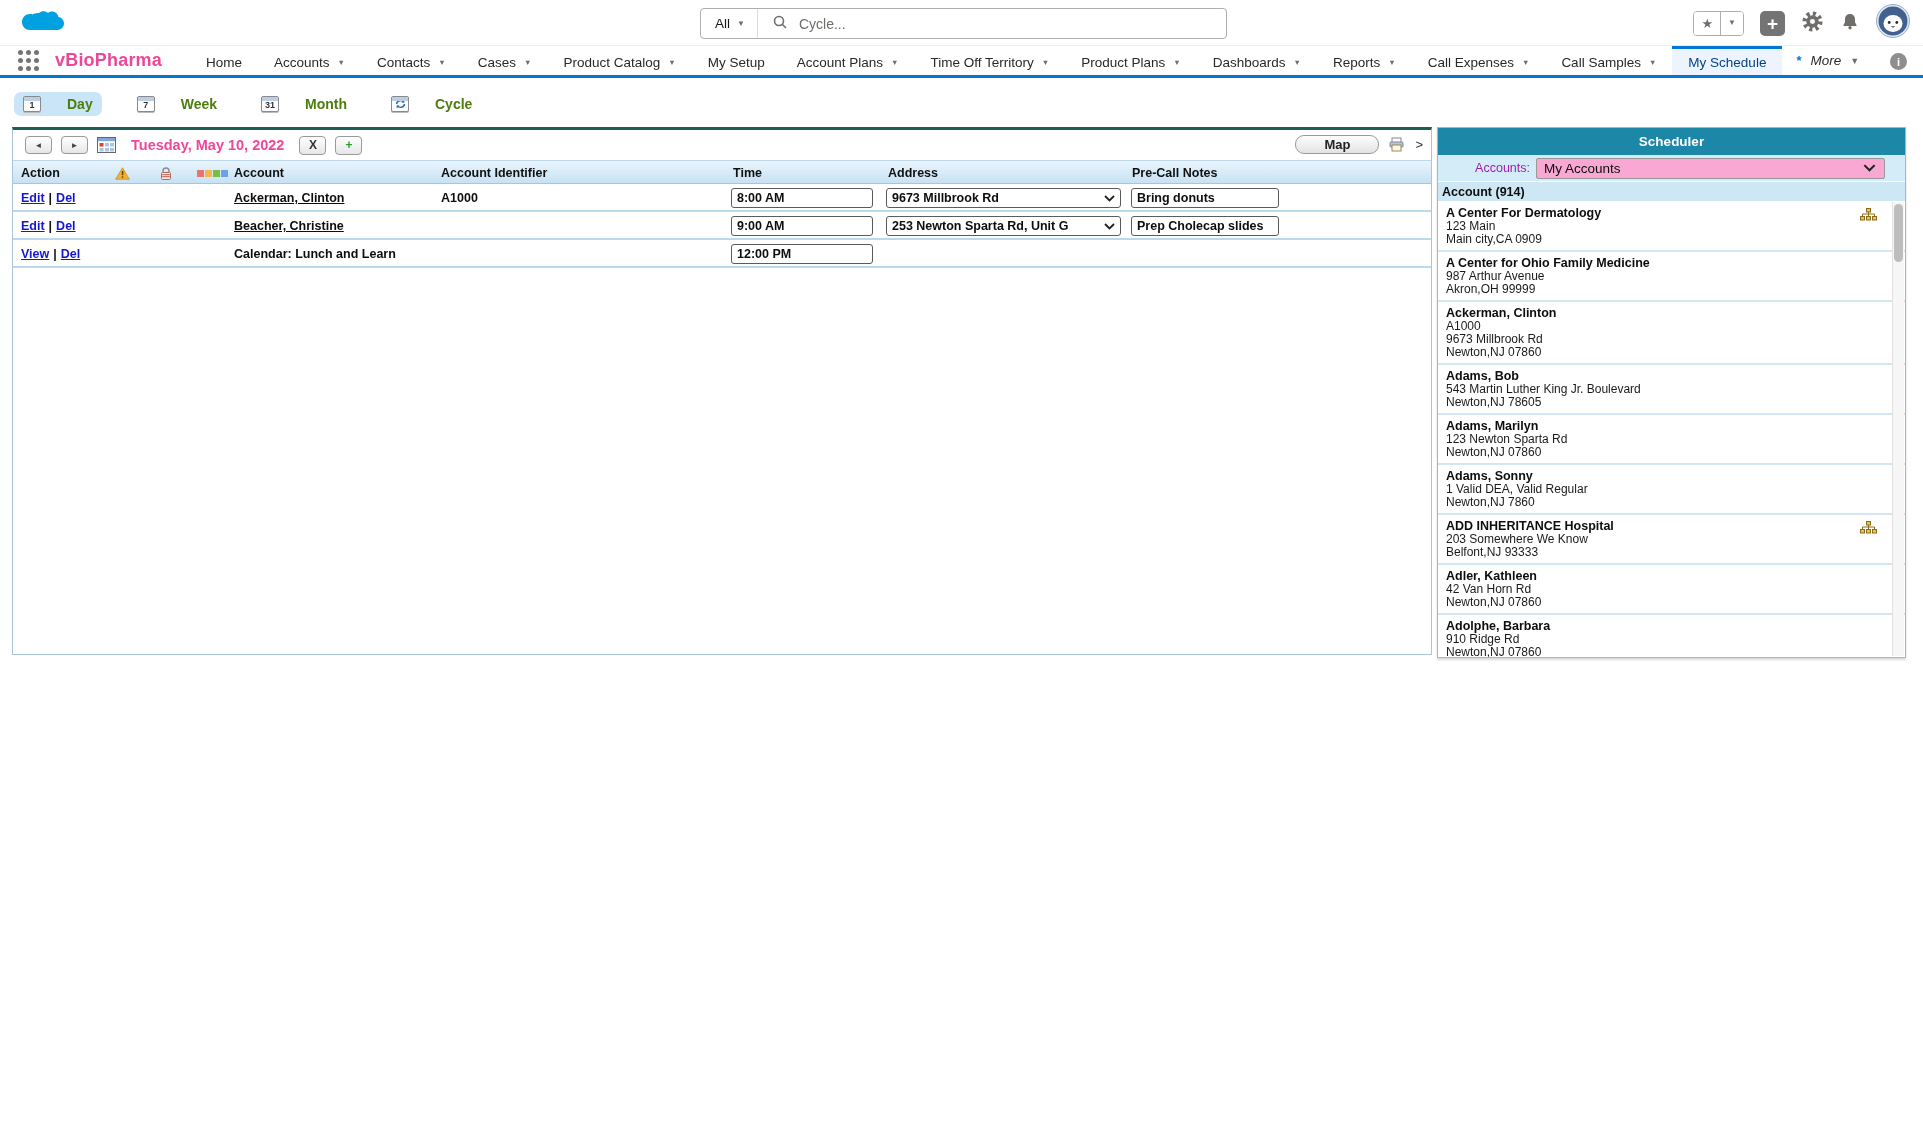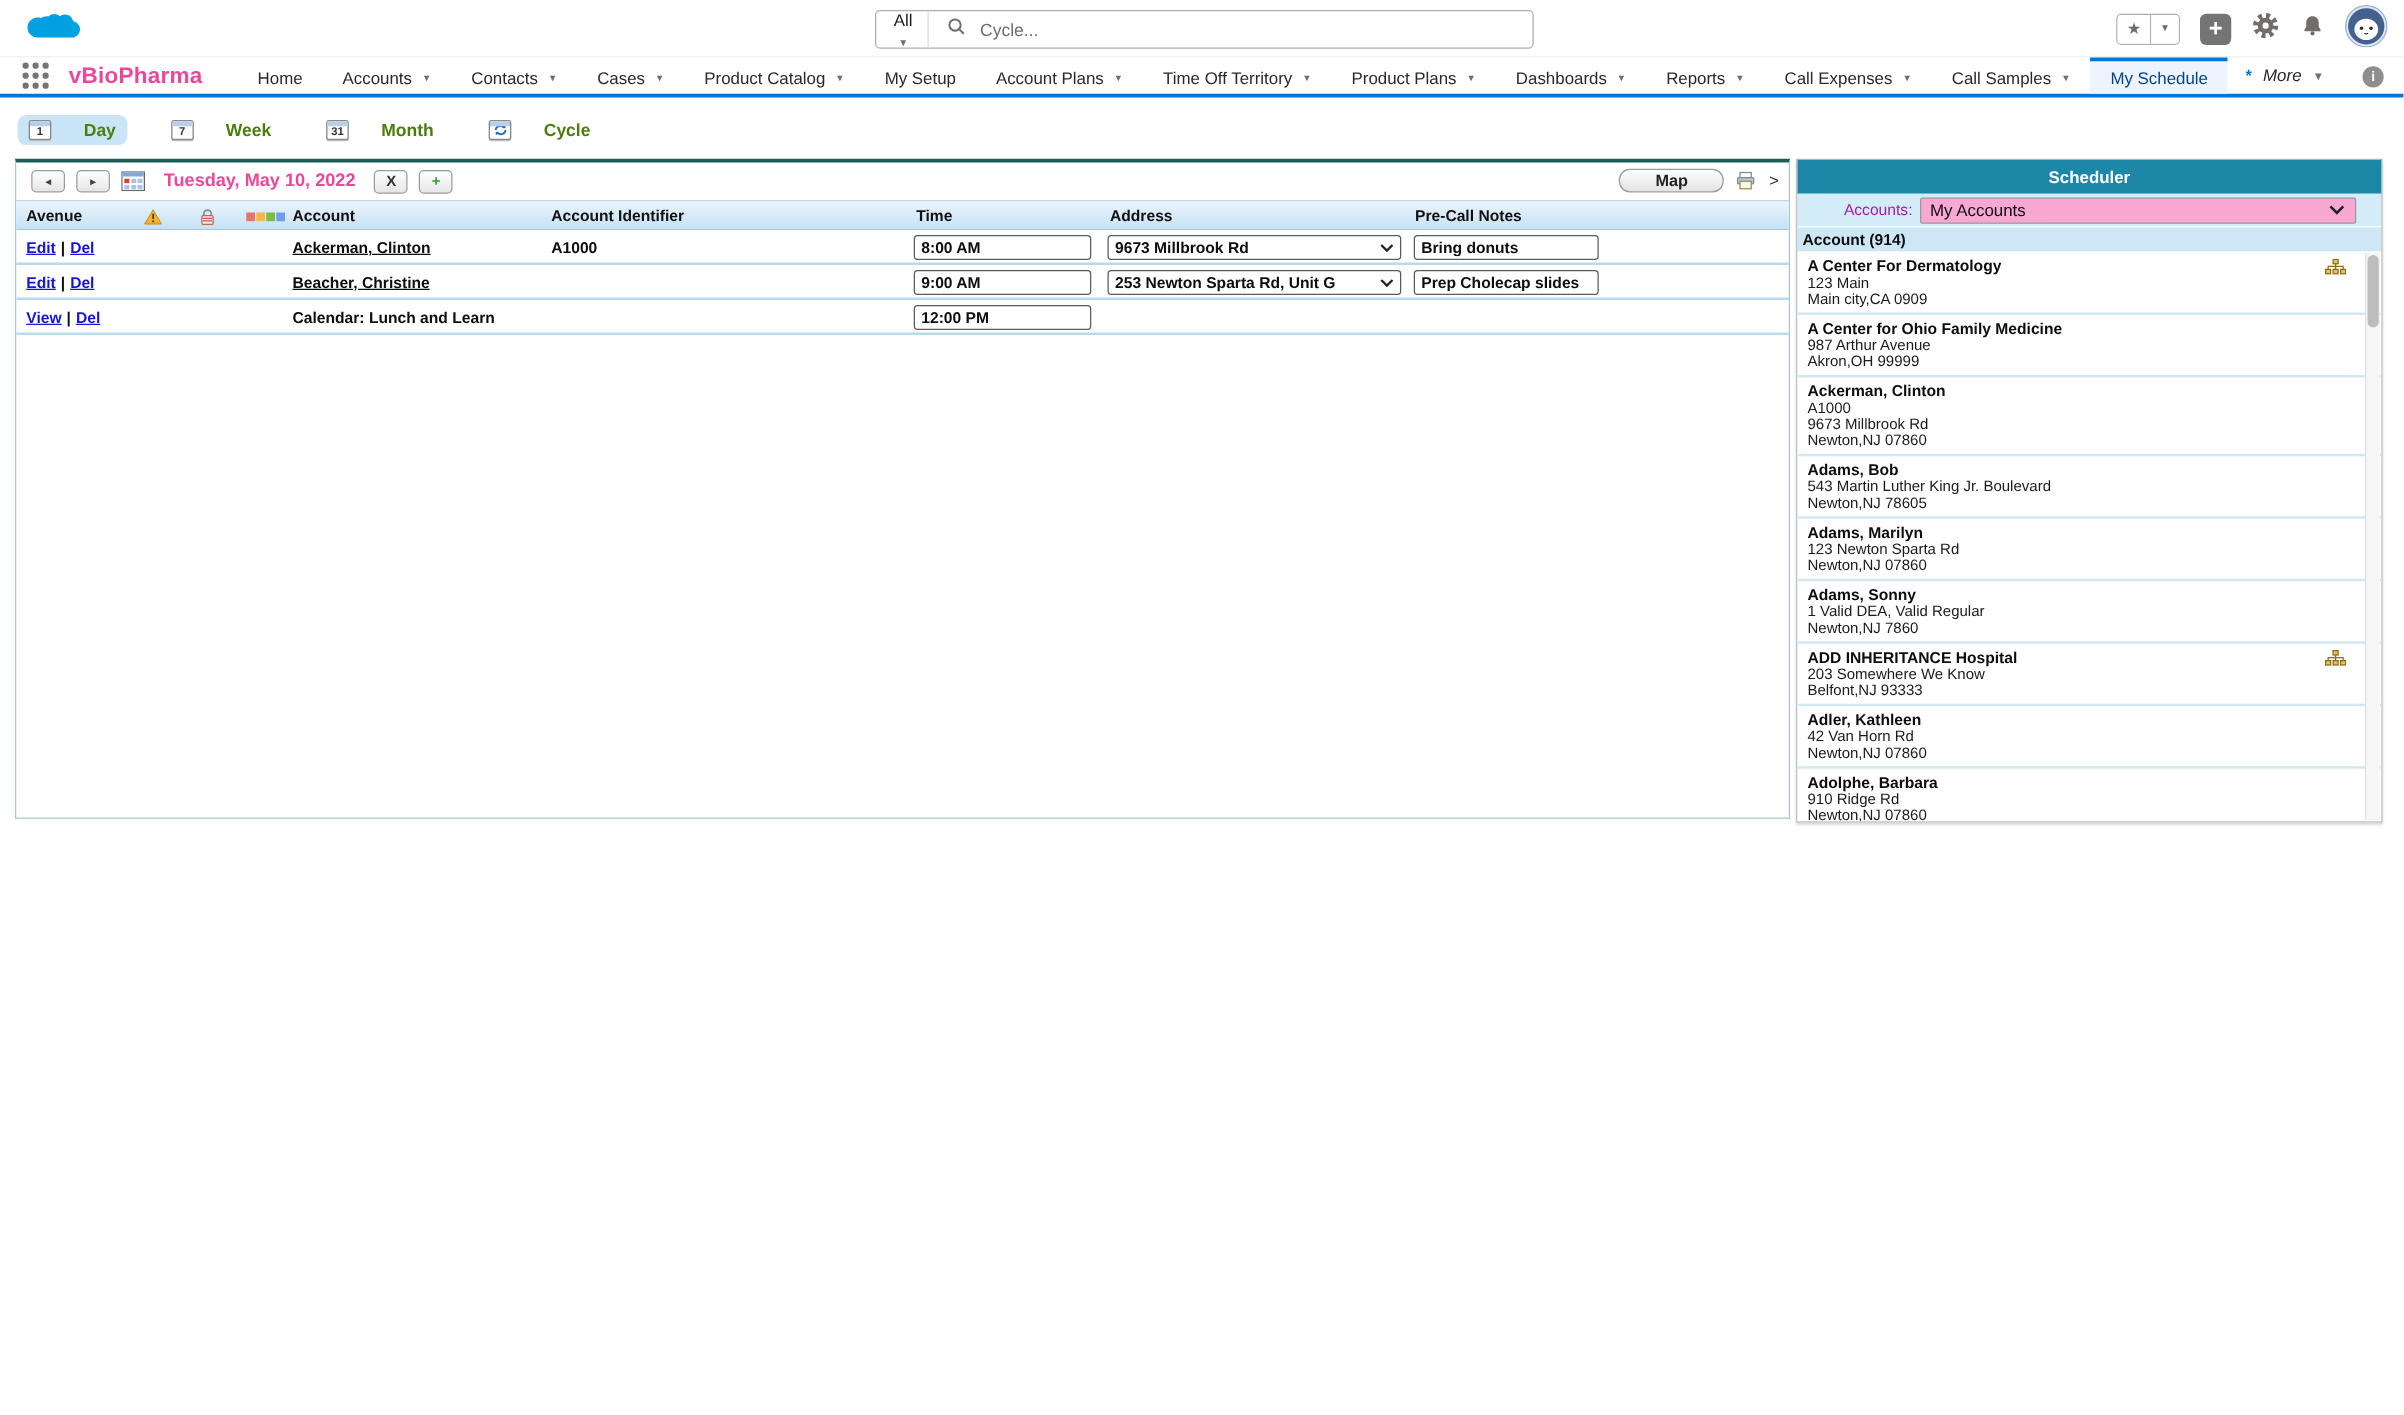--- a/index.html
+++ b/index.html
@@ -4,21 +4,21 @@
 <style>
   * { box-sizing: border-box; margin: 0; padding: 0; }
   html,body { background:#fff; }
   body { font-family:"Liberation Sans","DejaVu Sans",sans-serif; }
   .page { position:relative; width:1923px; height:1132px; background:#fff; overflow:hidden; }
 
   
   .ghdr { position:absolute; left:0; top:0; width:100%; height:46px; background:#fff; border-bottom:1px solid #ececec; }
   .cloud { position:absolute; left:20px; top:7px; }
   .searchbox { position:absolute; left:700px; top:8px; width:527px; height:31px; border:1px solid #b0adab; border-radius:4px; display:flex; align-items:center; background:#fff; }
-  .scope { display:flex; align-items:center; gap:7px; padding:0 12px 0 14px; height:100%; border-right:1px solid #dddbda; cursor:pointer;flex-direction:column; }
+  .scope { display:flex; align-items:center; gap:7px; padding:0 12px 0 14px; height:100%; border-right:1px solid #dddbda; cursor:pointer; }
   .scope-label { font-size:13.5px; color:#181818; }
   .tri { font-size:8px; color:#706e6b; line-height:1; }
   .search-inner { display:flex; align-items:center; gap:11px; padding-left:14px; flex:1; }
   .placeholder { font-size:14px; color:#706e6b; }
   .hicons { position:absolute; right:13px; top:0; height:46px; display:flex; align-items:center; gap:16px; }
   .favgrp { display:flex; height:25px; border:1px solid #b0adab; border-radius:4px; overflow:hidden; }
   .favgrp > div { display:flex; align-items:center; justify-content:center; padding:0 7px; background:#fff; }
   .favgrp > div:first-child { border-right:1px solid #b0adab; }
   .star-glyph { font-size:13px; color:#706e6b; }
   .plusbtn { width:25px; height:25px; border-radius:5px; background:#747474; color:#fff; font-size:19px; font-weight:bold; display:flex; align-items:center; justify-content:center; line-height:1; }
@@ -294,21 +294,21 @@
               <rect x="3" y="1" width="9" height="5" fill="#fff" stroke="#888"></rect>
               <rect x="1" y="5" width="13" height="5" rx="1" fill="#b7c6d8" stroke="#7c8aa0"></rect>
               <rect x="3" y="8" width="9" height="6" fill="#fdf6e3" stroke="#9a8a5a"></rect>
             </svg>
         </span>
         <span class="expand-arrow">&gt;</span>
       </div>
     </div>
 
     <div class="thead">
-      <span class="hc-action">Avenue</span>
+      <span class="hc-action">Action</span>
       <span class="hic hc-warn">
         <svg width="15" height="13" viewBox="0 0 15 13">
             <path d="M7.5 0.8 L14.3 12.2 H0.7 Z" fill="#f3b234" stroke="#c78d1e" stroke-width="0.8"></path>
             <rect x="6.8" y="4" width="1.5" height="4.2" fill="#5b4406"></rect>
             <rect x="6.8" y="9.3" width="1.5" height="1.5" fill="#5b4406"></rect>
           </svg>
       </span>
       <span class="hic hc-lock">
         <svg width="12" height="15" viewBox="0 0 12 14">
             <path d="M3 6V4.5a3 3 0 0 1 6 0V6" fill="none" stroke="#8b8b8b" stroke-width="1.4"></path>

